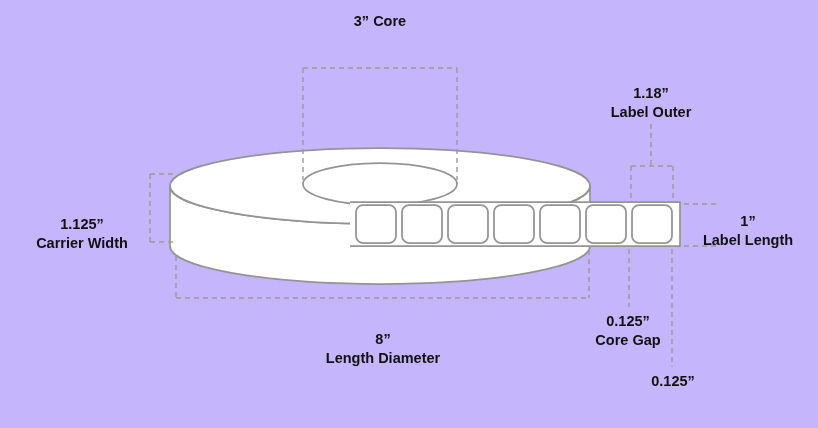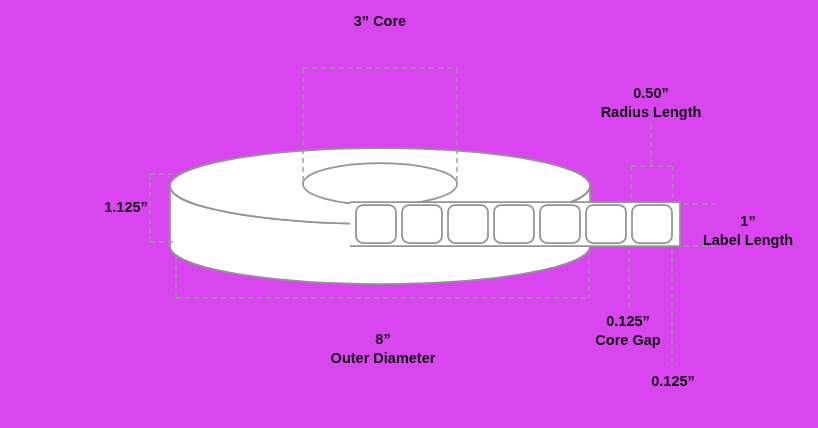--- a/index.html
+++ b/index.html
@@ -1,20 +1,20 @@
 <!DOCTYPE html>
 <html><head>
 <meta charset="utf-8">
 <style>
   html, body { margin: 0; padding: 0; background: #ffffff; }
   .canvas {
     position: relative;
     width: 818px;
     height: 428px;
-    background: #d946ef;
+    background: #c4b5fd;
     font-family: "Liberation Sans", sans-serif;
     overflow: hidden;
   }
   .canvas svg { position: absolute; left: 0; top: 0; }
   .ann {
     position: absolute;
     transform: translateX(-50%);
     text-align: center;
     font-weight: bold;
     font-size: 14.5px;
@@ -59,41 +59,42 @@
     <path class="dash" d="M651,124 V166 M631,166 H673 M631,166 V200 M673,166 V200"></path>
     <path class="dash" d="M684,204 H718 M684,246 H718"></path>
     <path class="dash" d="M629,249 V307"></path>
     <path class="dash" d="M672,249 V367"></path>
   </svg>
 
   <div class="ann" style="left:380px; top:12px;">
     <span class="ln">3” Core</span>
   </div>
 
-  <div class="ann" style="left:82px; top:198px;margin-left:44px;">
+  <div class="ann" style="left:82px; top:215px;">
     <span class="ln">1.125”</span>
+    <span class="ln">Carrier Width</span>
   </div>
 
   <div class="ann" style="left:651px; top:84px;">
-    <span class="ln">0.50”</span>
-    <span class="ln">Radius Length</span>
+    <span class="ln">1.18”</span>
+    <span class="ln">Label Outer</span>
   </div>
 
   <div class="ann" style="left:748px; top:212px;">
     <span class="ln">1”</span>
     <span class="ln">Label Length</span>
   </div>
 
   <div class="ann" style="left:628px; top:312px;">
     <span class="ln">0.125”</span>
     <span class="ln">Core Gap</span>
   </div>
 
   <div class="ann" style="left:383px; top:330px;">
     <span class="ln">8”</span>
-    <span class="ln">Outer Diameter</span>
+    <span class="ln">Length Diameter</span>
   </div>
 
   <div class="ann" style="left:673px; top:372px;">
     <span class="ln">0.125”</span>
   </div>
 
 </div>
 
 </body></html>

